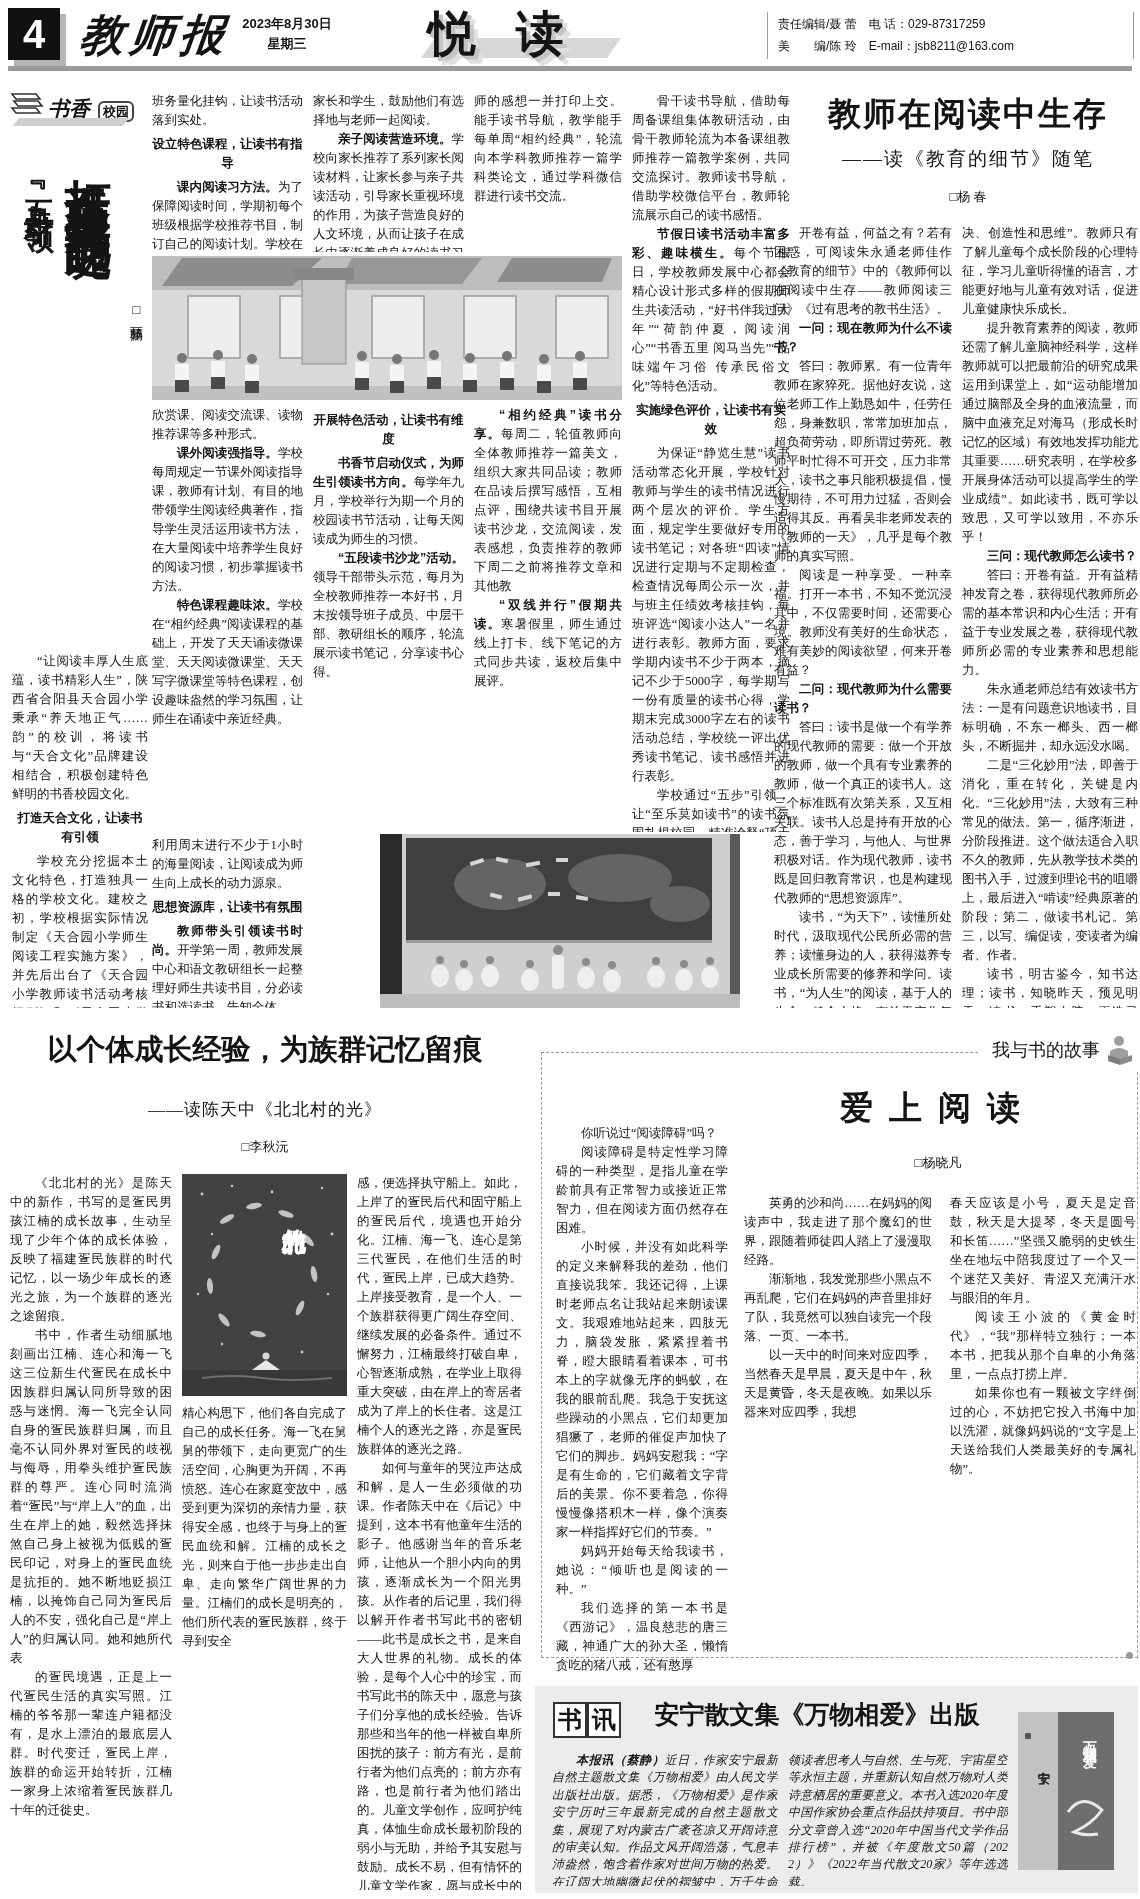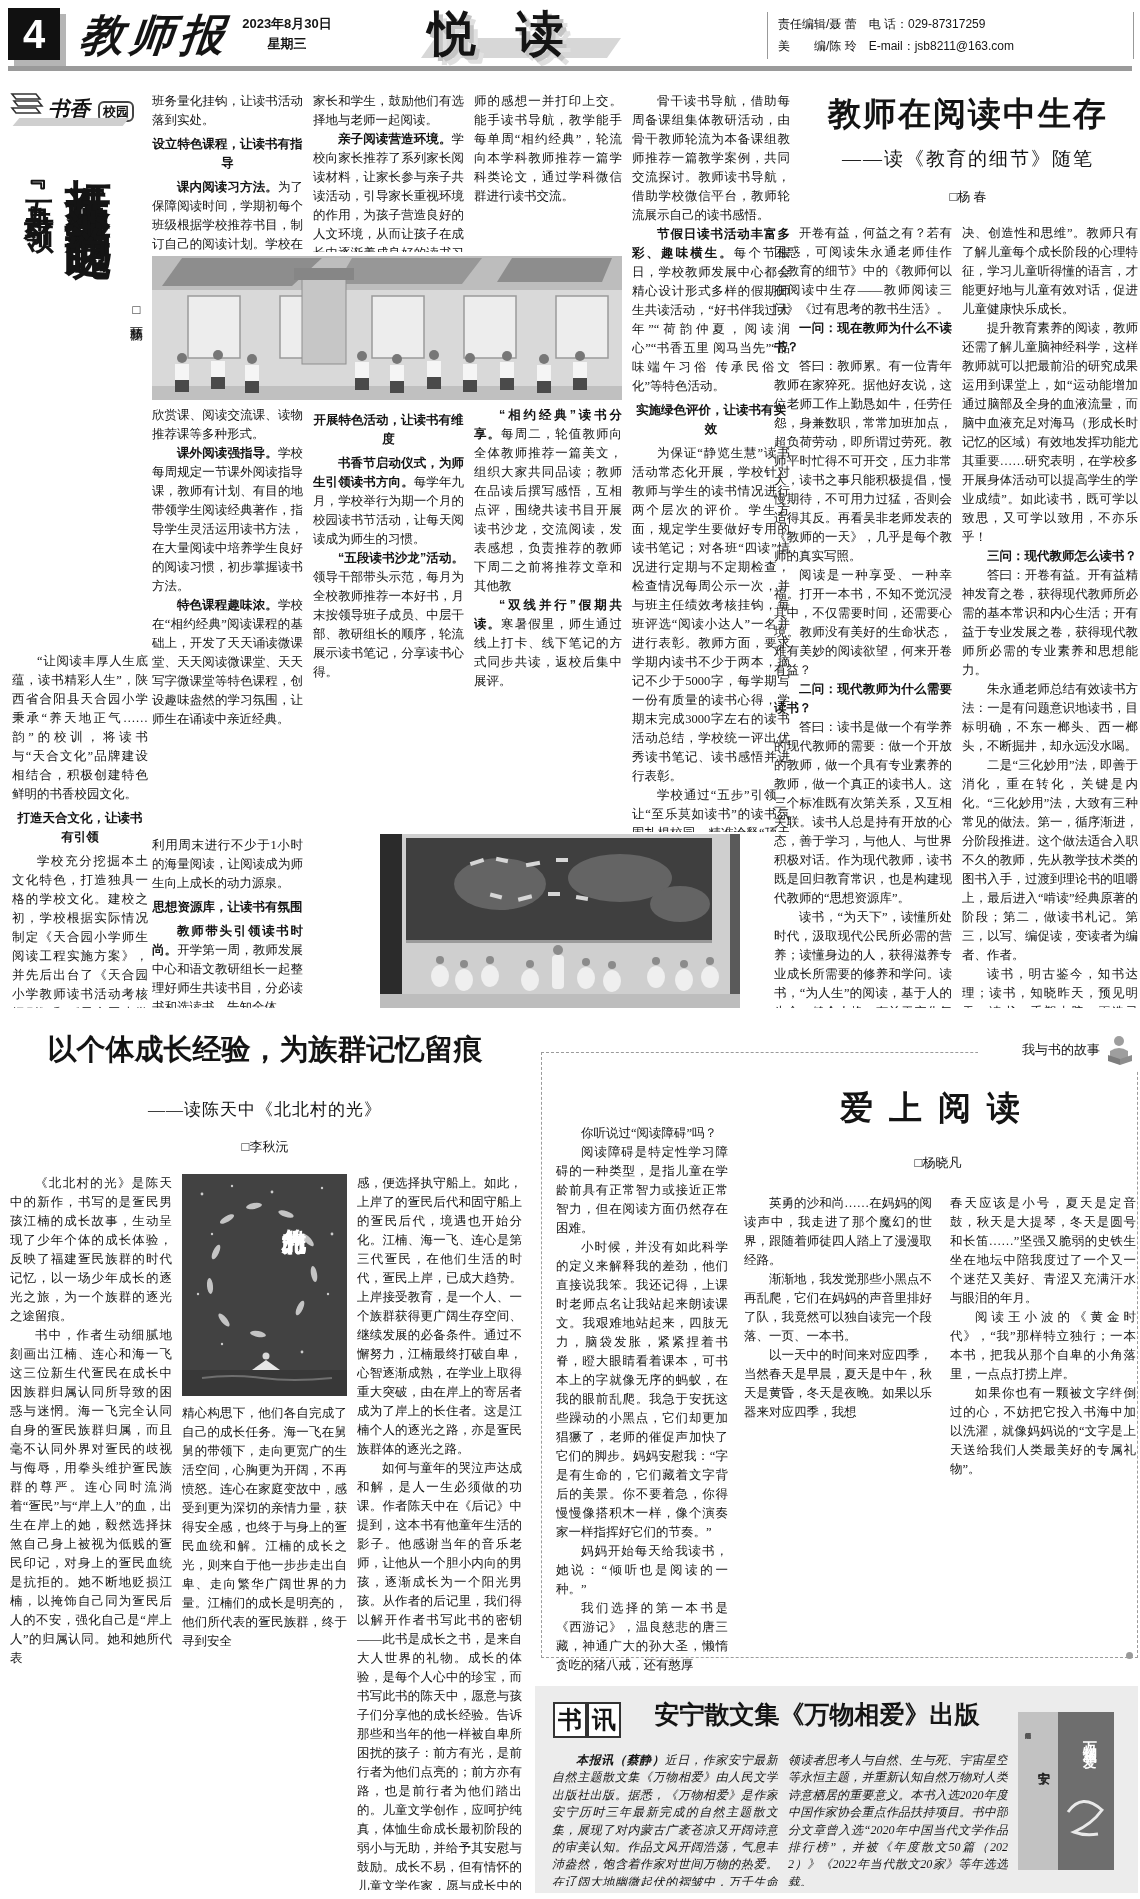--- a/index.html
+++ b/index.html
@@ -40,21 +40,21 @@
   .badge-swoosh{left:16px;top:118px;width:110px;height:8px;background:#cfcfcf;transform:skewX(-40deg);}
   
   .a2-title{left:800px;top:92px;width:336px;text-align:center;font-size:33px;font-weight:bold;letter-spacing:2px;}
   .a2-sub{left:800px;top:146px;width:336px;text-align:center;font-size:19px;letter-spacing:2px;}
   .a2-byline{left:800px;top:188px;width:336px;text-align:center;font-size:13px;}
   .a3-title{left:4px;top:1030px;width:522px;text-align:center;font-size:29px;font-weight:bold;}
   .a3-sub{left:4px;top:1098px;width:522px;text-align:center;font-size:17px;letter-spacing:1px;}
   .a3-byline{left:4px;top:1138px;width:522px;text-align:center;font-size:13px;}
   
   .a4-box{left:541px;top:1052px;width:595px;height:604px;border:1px dashed #9a9a9a;background:#fff;}
-  .a4-badge{left:978px;top:1030px;width:160px;height:40px;background:#fff;font-size:13px;
+  .a4-badge{left:978px;top:1030px;width:160px;height:40px;background:#fff;font-size:18px;
             display:flex;align-items:center;justify-content:flex-end;gap:4px;}
   .a4-title{left:742px;top:1086px;width:392px;text-align:center;font-size:33px;font-weight:bold;letter-spacing:16px;}
   .a4-byline{left:742px;top:1154px;width:392px;text-align:center;font-size:13px;}
   .a4-dot{left:1126px;top:1652px;width:7px;height:7px;border-radius:50%;background:#9a9a9a;}
   
   .sx-box{left:535px;top:1686px;width:603px;height:207px;background:#ececec;}
   .sx-label{left:553px;top:1702px;font-size:24px;font-weight:bold;}
   .sx-label span{border:2px solid #333;padding:0 3px;background:#fff;display:inline-block;}
   .sx-title{left:622px;top:1698px;width:390px;text-align:center;font-size:25px;font-weight:bold;}
   .sx-col{font-size:12px;line-height:1.45;font-style:italic;text-align:justify;overflow:hidden;word-break:break-all;}
@@ -273,20 +273,21 @@
     <span class="para">读书，明古鉴今，知书达理；读书，知晓昨天，预见明天；读书，重塑大脑、再造灵魂；读书，使头脑敏锐，使目光远大。</span>
   </div>
 
   <div class="abs sans a3-title">以个体成长经验，为族群记忆留痕</div>
   <div class="abs a3-sub">——读陈天中《北北村的光》</div>
   <div class="abs a3-byline">□李秋沅</div>
 
   <div class="abs col" style="left:10px;top:1174px;width:162px;height:716px;">
     <span class="para">《北北村的光》是陈天中的新作，书写的是疍民男孩江楠的成长故事，生动呈现了少年个体的成长体验，反映了福建疍民族群的时代记忆，以一场少年成长的逐光之旅，为一个族群的逐光之途留痕。</span>
     <span class="para">书中，作者生动细腻地刻画出江楠、连心和海一飞这三位新生代疍民在成长中因族群归属认同所导致的困惑与迷惘。海一飞完全认同自身的疍民族群归属，而且毫不认同外界对疍民的歧视与侮辱，用拳头维护疍民族群的尊严。连心同时流淌着“疍民”与“岸上人”的血，出生在岸上的她，毅然选择抹煞自己身上被视为低贱的疍民印记，对身上的疍民血统是抗拒的。她不断地贬损江楠，以掩饰自己同为疍民后人的不安，强化自己是“岸上人”的归属认同。她和她所代表</span>
+    <span class="para">的疍民境遇，正是上一代疍民生活的真实写照。江楠的爷爷那一辈连户籍都没有，是水上漂泊的最底层人群。时代变迁，疍民上岸，族群的命运开始转折，江楠一家身上浓缩着疍民族群几十年的迁徙史。</span>
   </div>
 
   <div class="abs" style="left:182px;top:1174px;width:165px;height:716px;">
 
     <svg width="165" height="222" viewBox="0 0 165 222" style="display:block;">
       <rect width="165" height="222" fill="#424242"></rect>
       <g fill="#cdcdcd">
           <circle cx="20" cy="20" r="1.4"></circle>
           <circle cx="50" cy="12" r="1.2"></circle>
           <circle cx="90" cy="18" r="1.4"></circle>

